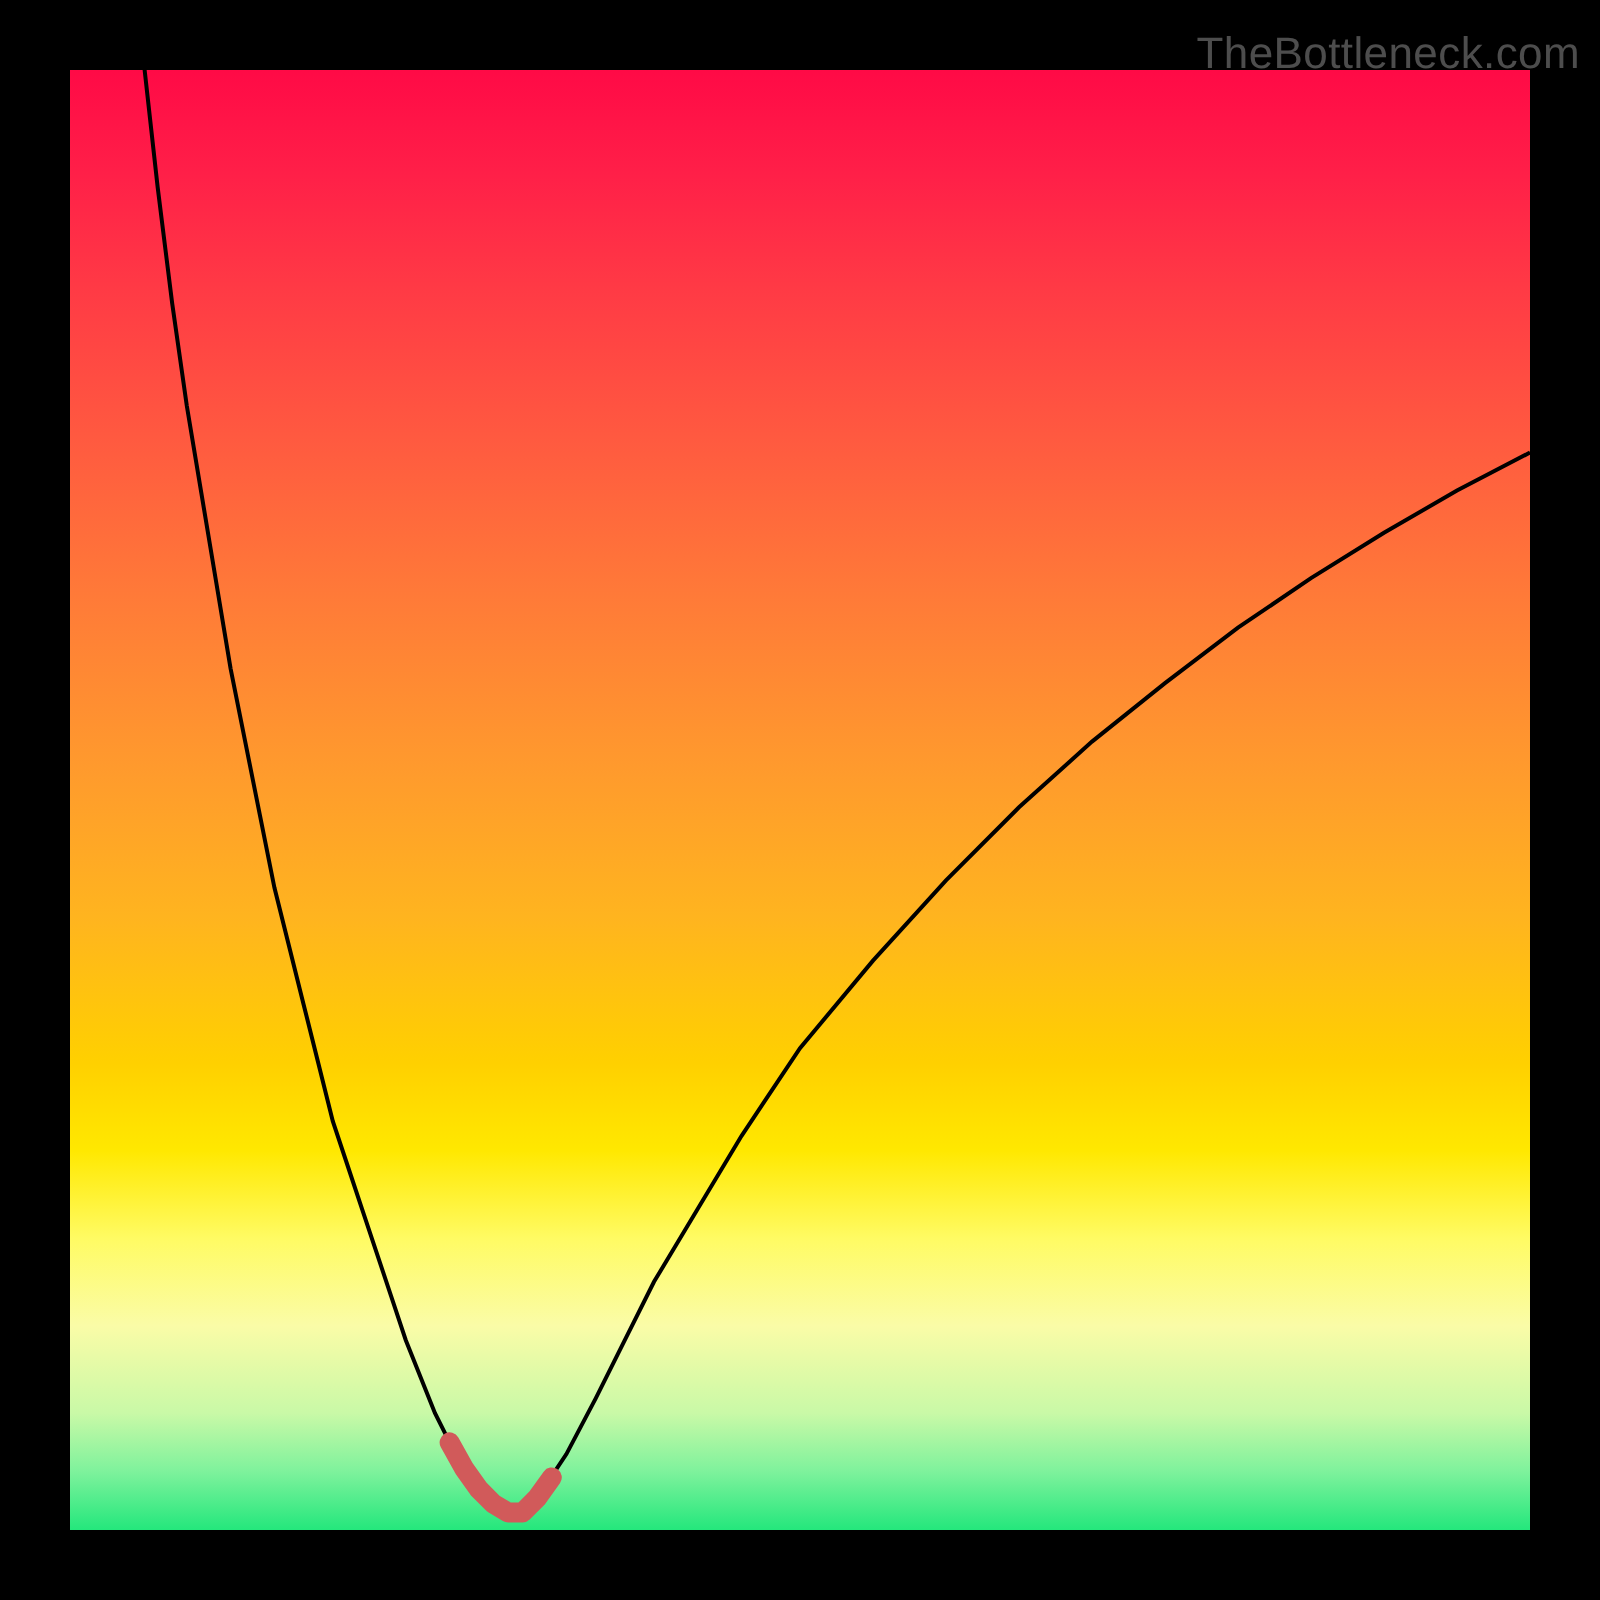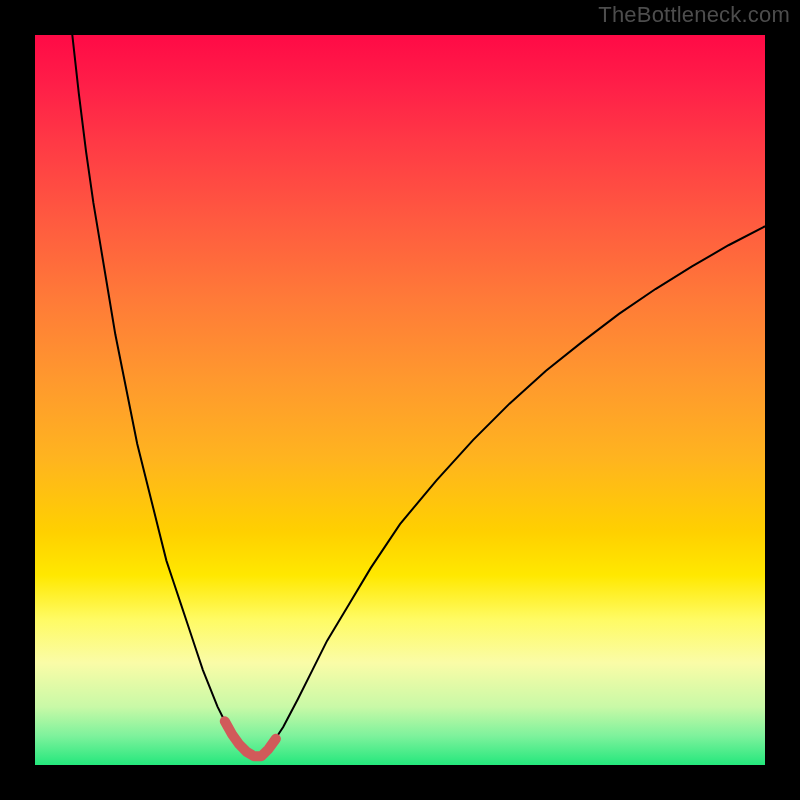--- a/index.html
+++ b/index.html
@@ -46,21 +46,21 @@
       #ffe800 74%,
       #fffb63 80%,
       #fafca7 86%,
       #c9f9a7 92%,
       #7ef29c 96%,
       #24e77c 100%
     );
   }
   .watermark {
     position: absolute;
-    top: 2px;
+    top: 14px;
     right: 10px;
     color: #4d4d4d;
     font-size: 22px;
     font-weight: 500;
     letter-spacing: 0.2px;
     user-select: none;
   }
   svg {
     position: absolute;
     top: 0;

